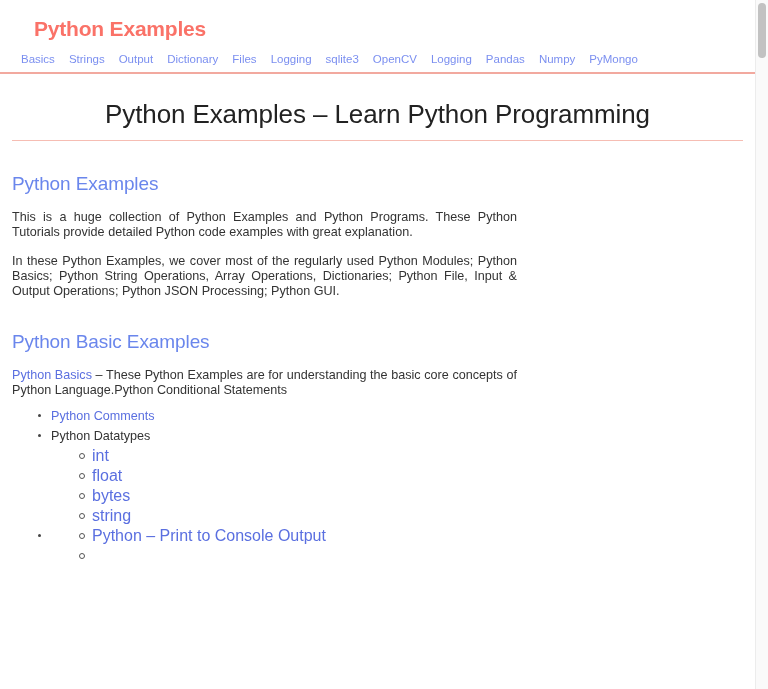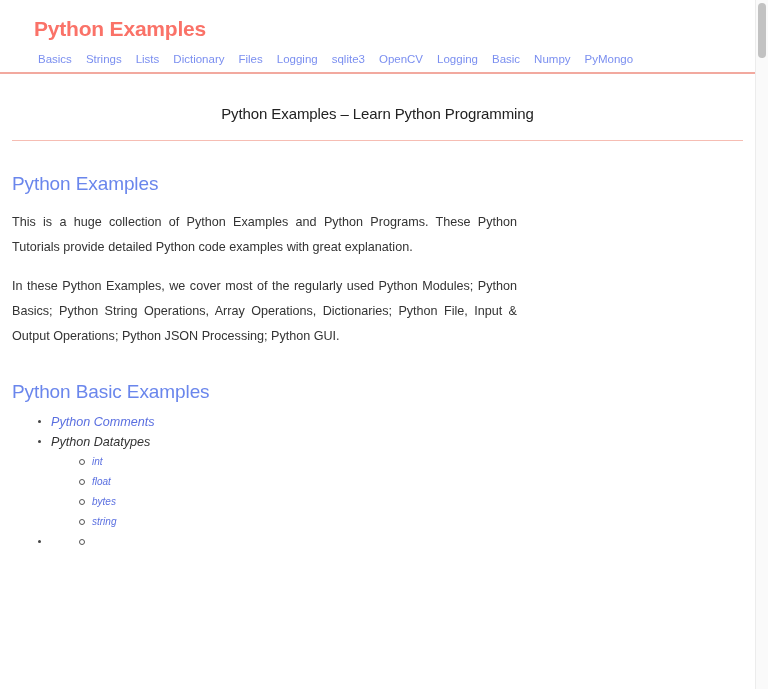--- a/index.html
+++ b/index.html
@@ -52,40 +52,40 @@
   }
   #site-title {
     margin: 0 0 0 34px;
     font-size: 21px;
     font-weight: bold;
     color: #fa7268;
     letter-spacing: -0.2px;
     line-height: 26px;
   }
   #main-nav {
-    margin: 11px 0 0 38px;
+    margin: 11px 0 0 21px;
     display: flex;
     align-items: baseline;
     gap: 14px;
     flex-wrap: nowrap;
   }
   #main-nav a {
     font-size: 11.5px;
     color: #7b8ff0;
     text-decoration: none;
     white-space: nowrap;
   }
 
   
   #content {
     padding: 0 12px;
   }
   #page-h1 {
     margin: 26px 0 0 0;
-    font-size: 15px;
+    font-size: 26px;
     font-weight: normal;
     color: #222222;
     text-align: center;
     line-height: 28px;
     letter-spacing: -0.1px;
   }
   #h1-rule {
     margin: 12px 0 0 0;
     height: 0;
     border: 0;
@@ -96,61 +96,60 @@
     font-size: 19px;
     font-weight: normal;
     color: #6a86ec;
     margin: 31px 0 0 0;
     line-height: 24px;
     letter-spacing: -0.1px;
   }
 
   p.body-text {
     font-size: 12.6px;
-    line-height: 25px;
+    line-height: 15px;
     color: #333333;
     text-align: justify;
     margin: 14px 0 0 0;
     max-width: 505px;
   }
   p.body-text a { color: #5a6fe0; text-decoration: none; }
 
   ul.list {
     margin: 8px 0 0 0;
     padding-left: 26px;
     list-style: none;
   }
   ul.list > li {
     font-size: 12.6px;
     line-height: 20px;
     color: #333333;
     margin: 0 0 0 0;
     padding: 0 0 0 13px;
     position: relative;
     min-height: 20px;
-    font-style: italic;
   }
   ul.list > li::before {
     content: "";
     position: absolute;
     left: 0; top: 8px;
     width: 3px; height: 3px;
     border-radius: 50%;
     background: #444444;
   }
   ul.list > li > a,
   ul.list li a { color: #5a6fe0; text-decoration: none; }
 
   ul.sublist {
     margin: 0;
     padding-left: 28px;
     list-style: none;
   }
   ul.sublist > li {
-    font-size: 10px;
+    font-size: 16px;
     line-height: 20px;
     color: #333333;
     padding: 0 0 0 13px;
     position: relative;
     min-height: 20px;
   }
   ul.sublist > li::before {
     content: "";
     position: absolute;
     left: 0; top: 7px;
@@ -165,62 +164,64 @@
 <body>
 
 <div id="viewport">
   <div id="page">
 
     <header id="site-header">
       <div id="site-title">Python Examples</div>
       <nav id="main-nav">
           <a href="#">Basics</a>
           <a href="#">Strings</a>
-          <a href="#">Lists</a>
+          <a href="#">Output</a>
           <a href="#">Dictionary</a>
           <a href="#">Files</a>
           <a href="#">Logging</a>
           <a href="#">sqlite3</a>
           <a href="#">OpenCV</a>
           <a href="#">Logging</a>
-          <a href="#">Basic</a>
+          <a href="#">Pandas</a>
           <a href="#">Numpy</a>
           <a href="#">PyMongo</a>
         </nav>
     </header>
 
     <main id="content">
 
       <h1 id="page-h1">Python Examples – Learn Python Programming</h1>
       <hr id="h1-rule">
 
       <h2 class="section-title">Python Examples</h2>
 
       <p class="body-text">This is a huge collection of Python Examples and Python Programs. These Python Tutorials provide detailed Python code examples with great explanation.</p>
 
       <p class="body-text">In these Python Examples, we cover most of the regularly used Python Modules; Python Basics; Python String Operations, Array Operations, Dictionaries; Python File, Input &amp; Output Operations; Python JSON Processing; Python GUI.</p>
 
       <h2 class="section-title">Python Basic Examples</h2>
 
+      <p class="body-text"><a href="#">Python Basics</a><span> – These Python Examples are for understanding the basic core concepts of Python Language.Python Conditional Statements</span></p>
 
       <ul class="list" id="basics-list">
           <li>
             <span class="li-row"><a href="#">Python Comments</a></span>
           </li>
           <li>
             <span class="li-row"><span>Python Datatypes</span></span>
             <ul class="sublist">
               <li><a href="#">int</a></li>
               <li><a href="#">float</a></li>
               <li><a href="#">bytes</a></li>
               <li><a href="#">string</a></li>
             </ul>
           </li>
           <li>
             <ul class="sublist">
+              <li><a href="#">Python – Print to Console Output</a></li>
               <li></li>
             </ul>
           </li>
         </ul>
 
     </main>
   </div>
 
   <div id="scrollbar">
     <div id="scroll-thumb"></div>

